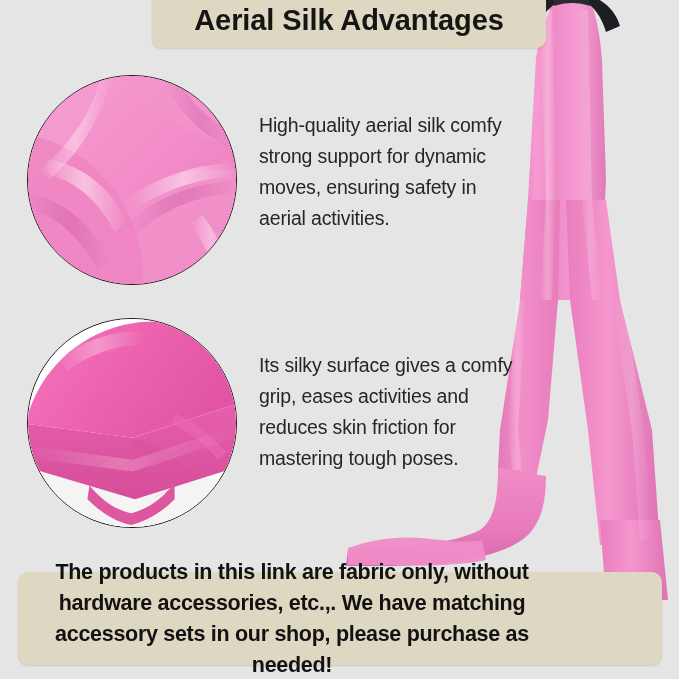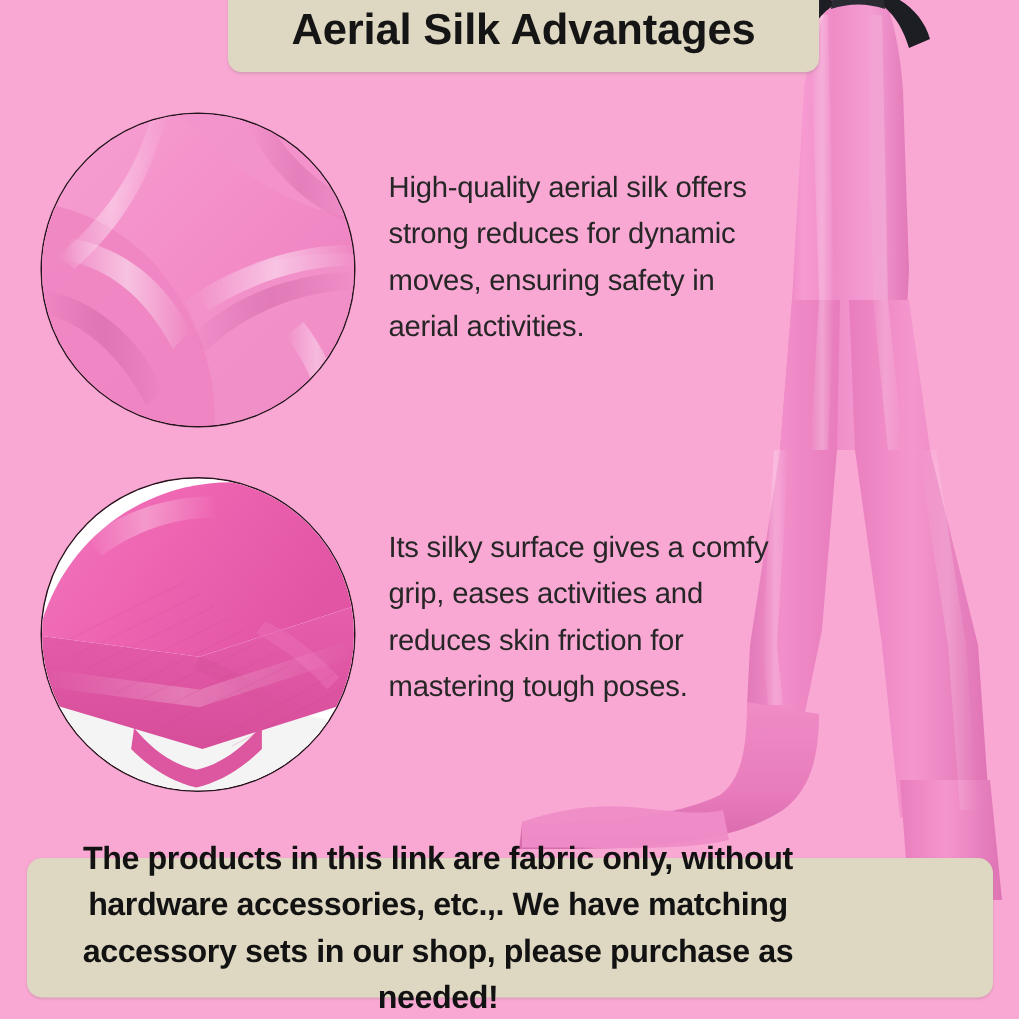--- a/index.html
+++ b/index.html
@@ -5,21 +5,21 @@
   html, body {
     margin: 0;
     padding: 0;
     background: #ffffff;
   }
   #infographic {
     position: relative;
     width: 679px;
     height: 679px;
     overflow: hidden;
-    background: #f9a8d4;
+    background: #e5e5e5;
     font-family: "Liberation Sans", sans-serif;
     -webkit-font-smoothing: antialiased;
   }
 
   
   .silk-layer {
     position: absolute;
     inset: 0;
     pointer-events: none;
   }
@@ -228,21 +228,21 @@
       <path d="M20,84 C56,90 84,114 100,146 L88,158 C70,124 46,104 14,98 Z" fill="url(#dr2)" opacity="0.9"></path>
       <path d="M104,120 C140,98 176,88 210,88 L210,102 C178,102 144,112 112,132 Z" fill="url(#dr2)" opacity="0.85"></path>
       <path d="M84,0 C74,44 52,78 22,104 L10,96 C42,70 64,38 74,0 Z" fill="url(#dr2)" opacity="0.7"></path>
       <path d="M100,150 C126,124 164,108 210,106 L210,118 C170,120 134,136 110,160 Z" fill="url(#dr3)"></path>
       <path d="M0,118 C34,124 66,150 82,186 L70,196 C54,164 28,140 0,134 Z" fill="url(#dr3)"></path>
       <path d="M150,0 C162,26 186,48 210,58 L210,74 C180,64 152,38 138,6 Z" fill="url(#dr3)" opacity="0.8"></path>
       <path d="M176,140 C190,158 202,182 206,210 L190,210 C186,186 176,164 164,150 Z" fill="url(#dr2)" opacity="0.7"></path>
     </svg>
   </div>
 
-  <div class="feature-text" id="feature-text-1">High-quality aerial silk offers strong reduces for dynamic moves, ensuring safety in aerial activities.</div>
+  <div class="feature-text" id="feature-text-1">High-quality aerial silk comfy strong support for dynamic moves, ensuring safety in aerial activities.</div>
 
   <div class="photo-circle" id="circle-two">
     <svg class="circle-art" viewBox="0 0 210 210" preserveAspectRatio="xMidYMid slice">
       <defs>
         <linearGradient id="fd1" x1="0" y1="0" x2="1" y2="0.4">
           <stop offset="0%" stop-color="#f276bd"></stop>
           <stop offset="50%" stop-color="#ee63b0"></stop>
           <stop offset="100%" stop-color="#e155a4"></stop>
         </linearGradient>
         <linearGradient id="fd2" x1="0" y1="0" x2="0" y2="1">

